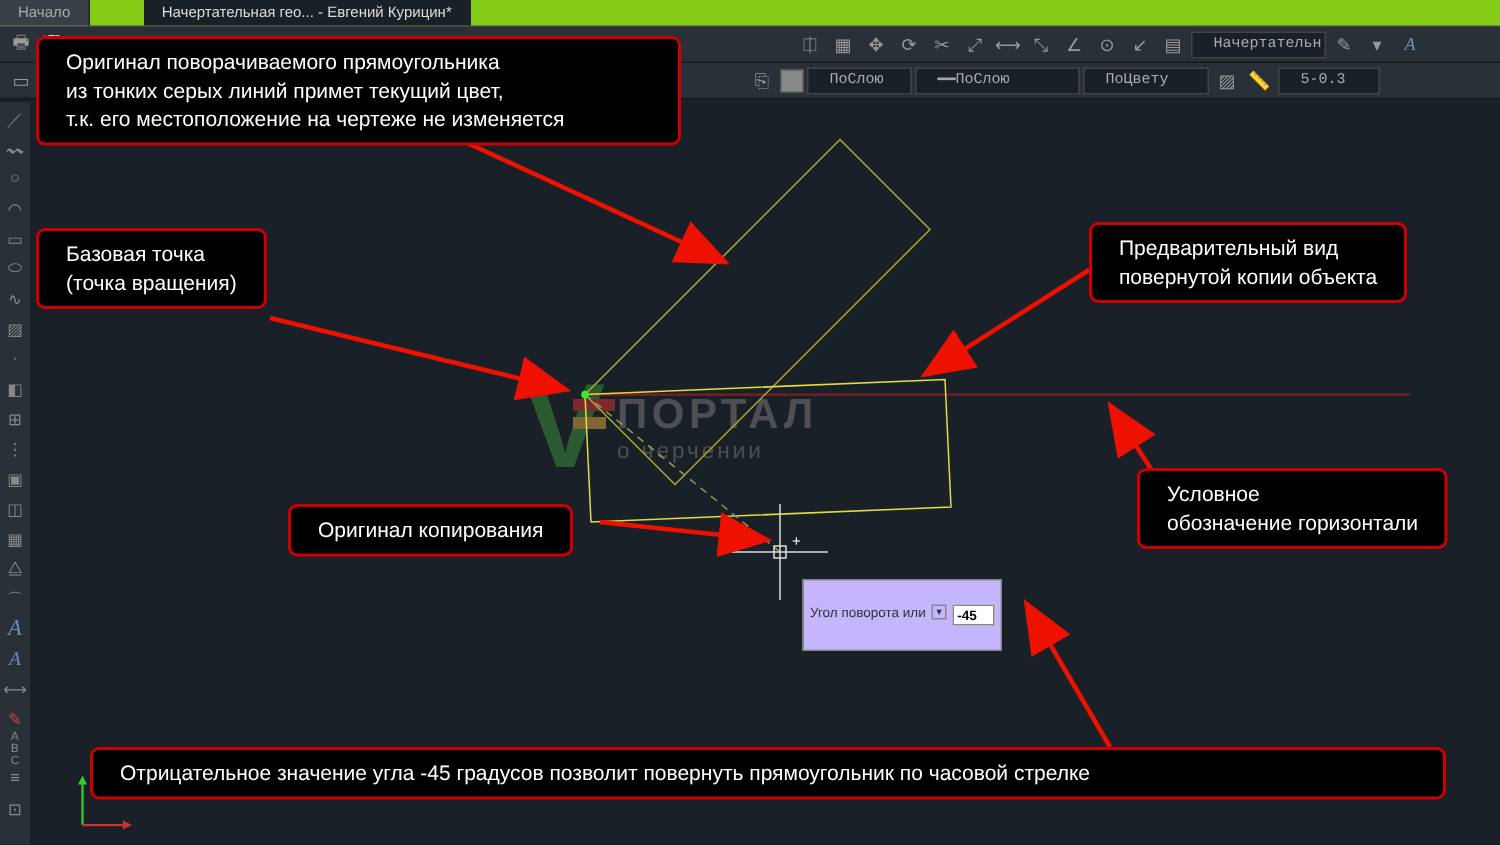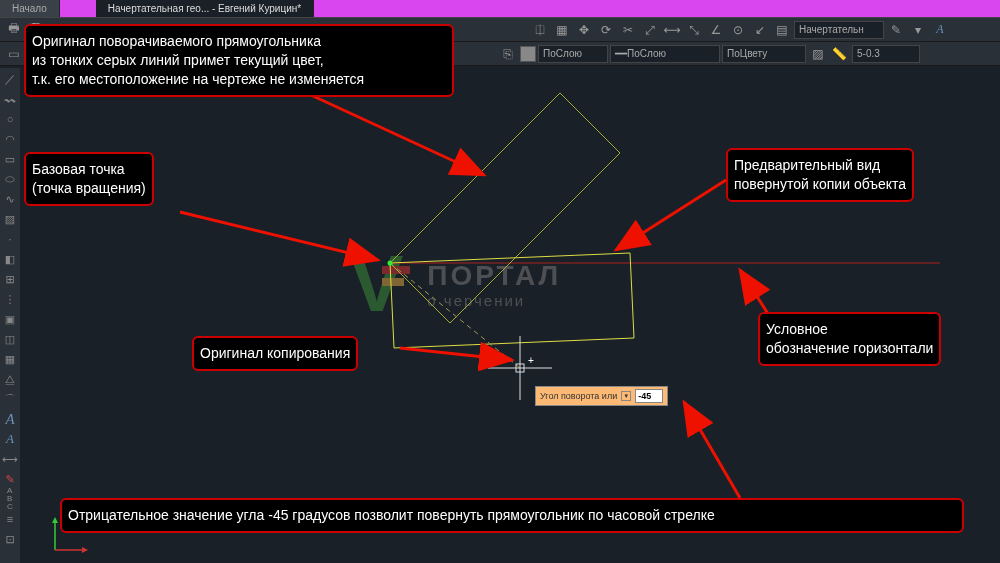--- a/index.html
+++ b/index.html
@@ -9,21 +9,21 @@
     background: #1a2028;
     font-family: Arial, sans-serif;
     font-size: 11px;
     color: #ccc;
     overflow: hidden;
     position: relative;
   }
   .tabs {
     display: flex;
     height: 18px;
-    background: #d946ef;
+    background: #84cc16;
     border-bottom: 1px solid #444;
   }
   .tab {
     padding: 2px 12px;
     background: #3a4048;
     color: #aaa;
     font-size: 10px;
     border-right: 1px solid #222;
     display: flex;
     align-items: center;
@@ -50,24 +50,25 @@
   .color-swatch {
     width: 16px; height: 16px;
     background: #888;
     border: 1px solid #555;
   }
   .combo {
     background: #1a2028;
     border: 1px solid #444;
     color: #aaa;
     font-size: 10px;
-    padding: 1px 4px;
+    padding: 1px 14px;
     height: 18px;
     display: flex;
     align-items: center;
+    font-family: Liberation Mono, monospace;
   }
   .left-toolbar {
     position: absolute;
     left: 0;
     top: 68px;
     width: 20px;
     background: #2a3038;
     display: flex;
     flex-direction: column;
     gap: 2px;
@@ -97,21 +98,21 @@
     right: 0;
     bottom: 0;
     background: #1a2028;
   }
   .annotation {
     position: absolute;
     background: #000;
     border: 2px solid #c00;
     border-radius: 6px;
     color: #fff;
-    padding: 6px 6px;
+    padding: 6px 18px;
     font-size: 14px;
     line-height: 1.35;
     z-index: 10;
     white-space: pre-line;
   }
   .watermark {
     position: absolute;
     left: 330px;
     top: 170px;
     display: flex;
@@ -138,41 +139,41 @@
   .watermark-v::after {
     content: '';
     position: absolute;
     left: 32px;
     top: 40px;
     width: 22px;
     height: 8px;
     background: #d4a040;
   }
   .watermark-text {
-    margin-left: 24px;
+    margin-left: 8px;
     color: #777;
   }
   .watermark-t1 {
     font-size: 28px;
     letter-spacing: 3px;
     font-weight: bold;
   }
   .watermark-t2 {
     font-size: 15px;
     letter-spacing: 2px;
   }
   .input-tooltip {
     position: absolute;
-    background: #fdba74;
+    background: #c4b5fd;
     border: 1px solid #888;
-    padding: 2px 4px;
+    padding: 16px 4px;
     font-size: 9px;
     color: #333;
     display: flex;
-    align-items: center;
+    align-items: flex-start;
     gap: 4px;
     z-index: 5;
   }
   .input-tooltip input {
     width: 28px;
     height: 14px;
     font-size: 9px;
     border: 1px solid #888;
     padding: 0 2px;
     font-weight: bold;

